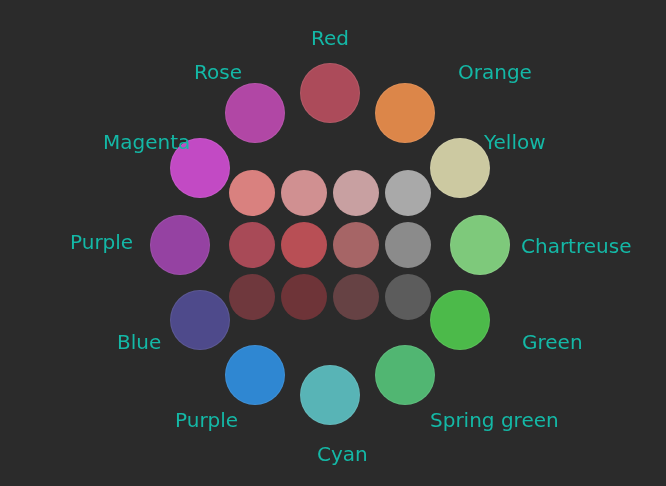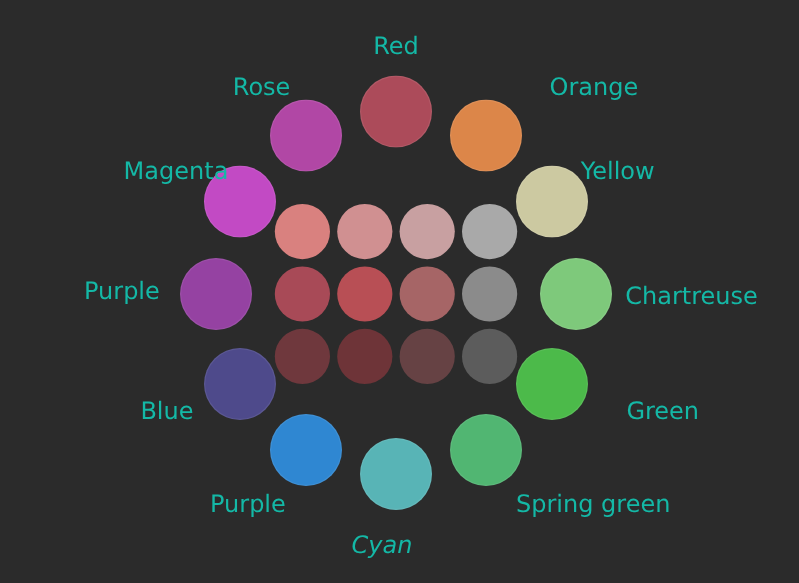--- a/index.html
+++ b/index.html
@@ -19,21 +19,21 @@
     <div class="lbl" style="left: 438px; top: 60px; margin-left: 20px;">Orange</div>
     <div class="dot outer" style="left: 430px; top: 138px; background: rgb(204, 201, 161); border: 1px solid rgba(255, 255, 255, 0.08);"></div>
     <div class="lbl" style="left: 484px; top: 130px; text-align: center;">Yellow</div>
     <div class="dot outer" style="left: 450px; top: 215px; background: rgb(126, 201, 123); border: 1px solid rgba(255, 255, 255, 0.08);"></div>
     <div class="lbl" style="left: 521px; top: 234px; text-align: center;">Chartreuse</div>
     <div class="dot outer" style="left: 430px; top: 290px; background: rgb(76, 186, 74); border: 1px solid rgba(255, 255, 255, 0.08);"></div>
     <div class="lbl" style="left: 501px; top: 330px; margin-left: 21px;">Green</div>
     <div class="dot outer" style="left: 375px; top: 345px; background: rgb(81, 182, 114); border: 1px solid rgba(255, 255, 255, 0.08);"></div>
     <div class="lbl" style="left: 430px; top: 408px;">Spring green</div>
     <div class="dot outer" style="left: 300px; top: 365px; background: rgb(88, 180, 182); border: 1px solid rgba(255, 255, 255, 0.08);"></div>
-    <div class="lbl" style="left: 293px; top: 442px; font-style: italic;">Cyan</div>
+    <div class="lbl" style="left: 317px; top: 442px;">Cyan</div>
     <div class="dot outer" style="left: 225px; top: 345px; background: rgb(47, 135, 210); border: 1px solid rgba(255, 255, 255, 0.08);"></div>
     <div class="lbl" style="left: 175px; top: 408px;">Purple</div>
     <div class="dot outer" style="left: 170px; top: 290px; background: rgb(78, 74, 139); border: 1px solid rgba(255, 255, 255, 0.08);"></div>
     <div class="lbl" style="left: 117px; top: 330px;">Blue</div>
     <div class="dot outer" style="left: 150px; top: 215px; background: rgb(149, 66, 162); border: 1px solid rgba(255, 255, 255, 0.08);"></div>
     <div class="lbl" style="left: 70px; top: 230px;">Purple</div>
     <div class="dot outer" style="left: 170px; top: 138px; background: rgb(194, 74, 196); border: 1px solid rgba(255, 255, 255, 0.08);"></div>
     <div class="lbl" style="left: 84px; top: 130px; margin-left: 19px;">Magenta</div>
     <div class="dot outer" style="left: 225px; top: 83px; background: rgb(177, 71, 165); border: 1px solid rgba(255, 255, 255, 0.08);"></div>
     <div class="lbl" style="left: 173px; top: 60px; margin-left: 21px;">Rose</div>

